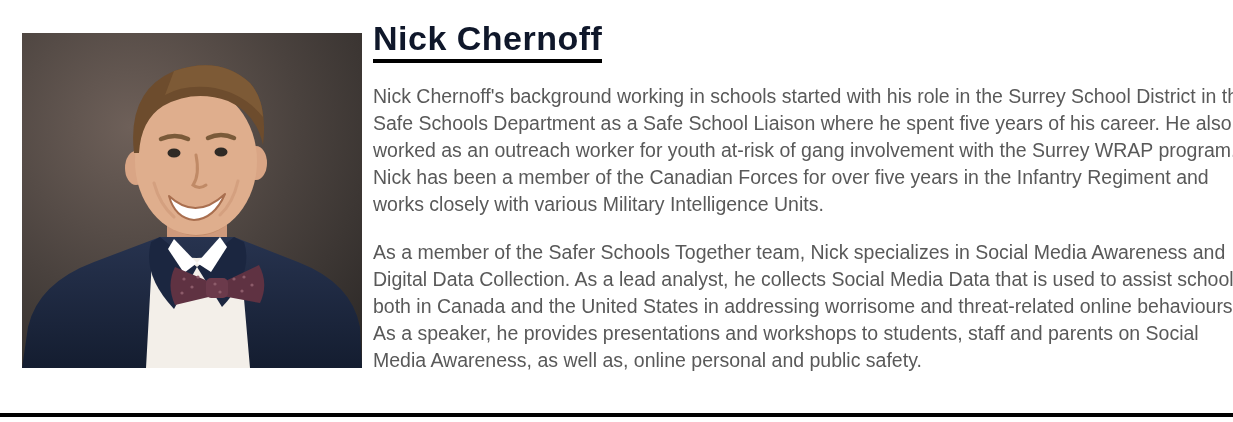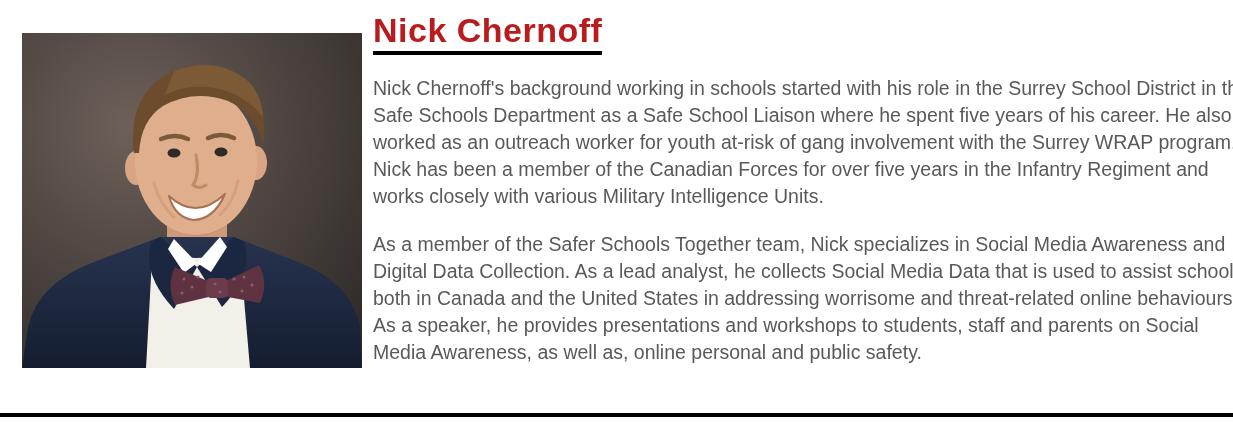--- a/index.html
+++ b/index.html
@@ -26,25 +26,25 @@
   }
   .photo-frame svg { display: block; }
   .content {
     position: absolute;
     left: 373px;
     top: 4px;
     width: 882px;
   }
   h1.profile-name {
     display: inline-block;
-    margin: 8px 0 20px 0;
+    margin: 16px 0 20px 0;
     font-size: 34px;
     font-weight: bold;
     letter-spacing: 0.5px;
-    color: #b91c1c;
+    color: #0f172a;
     line-height: 1.1;
     border-bottom: 4px solid #000000;
     padding-bottom: 2px;
   }
   .bio p {
     margin: 0 0 21px 0;
     font-size: 19.5px;
     line-height: 27px;
     color: #595959;
   }

